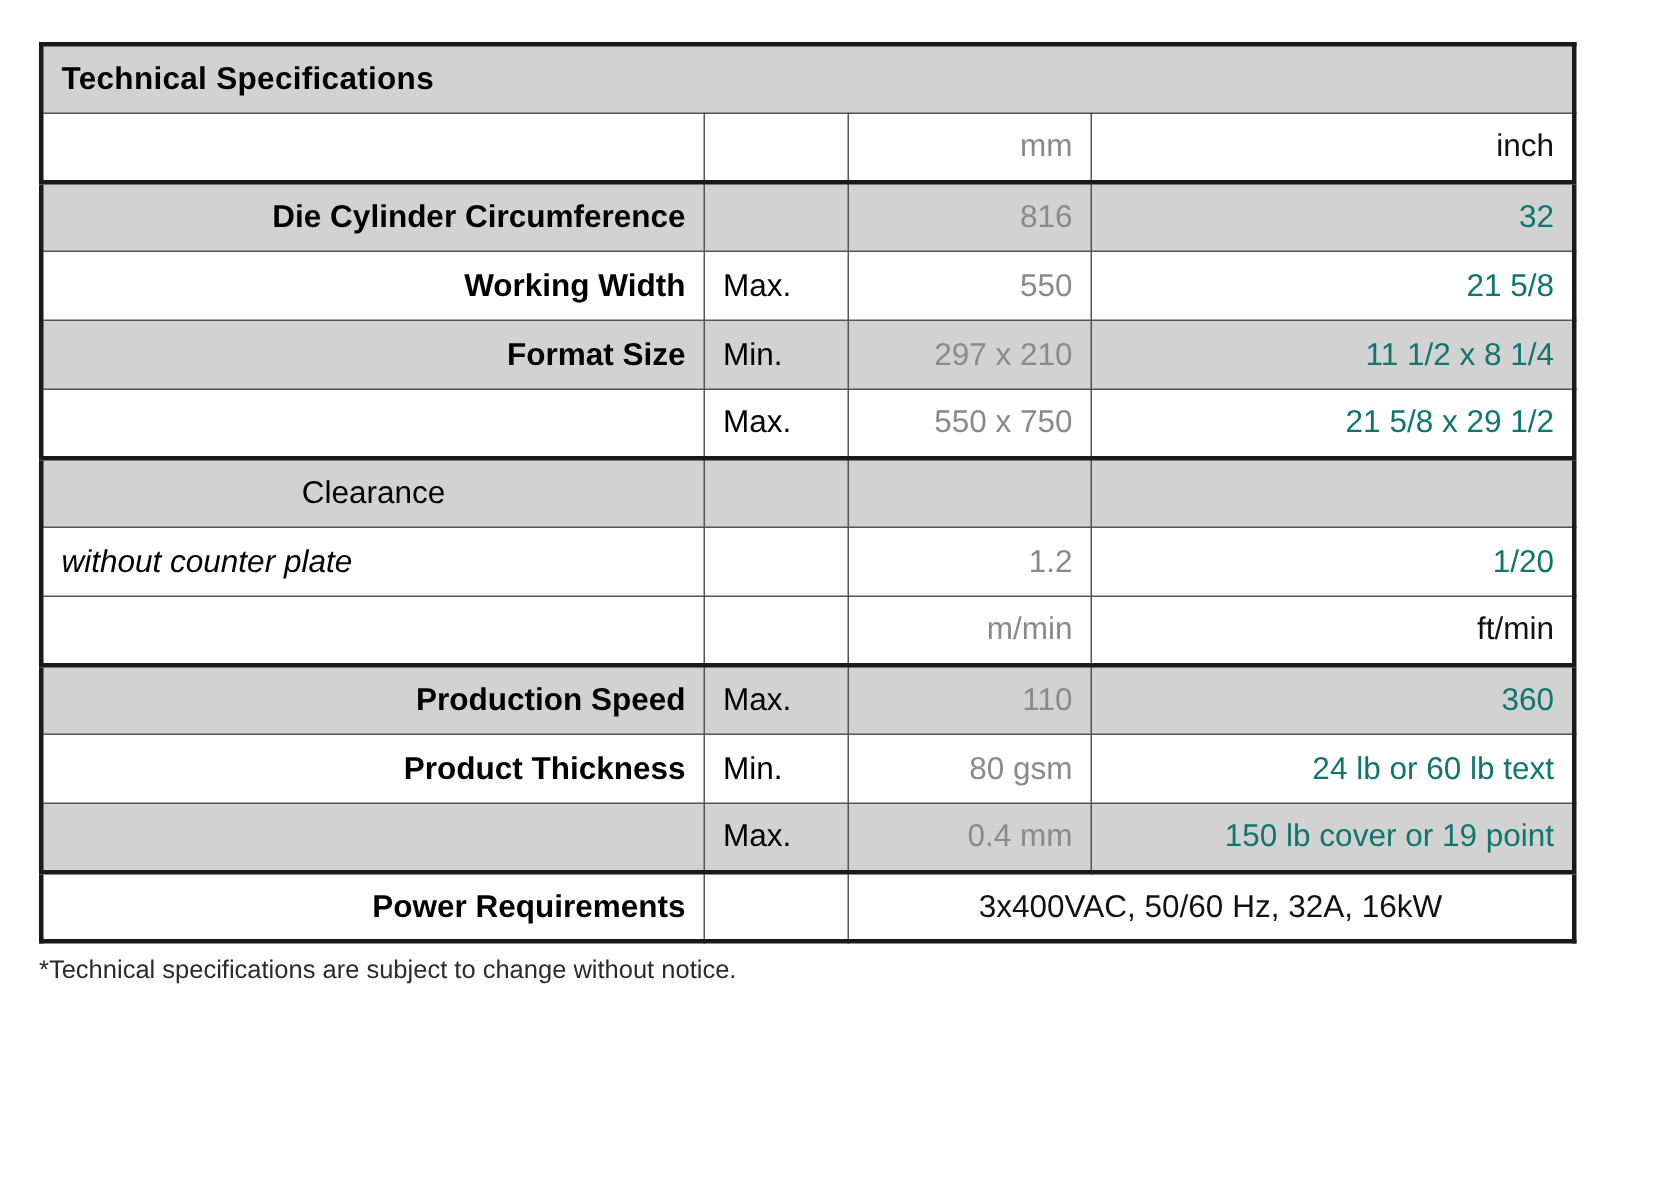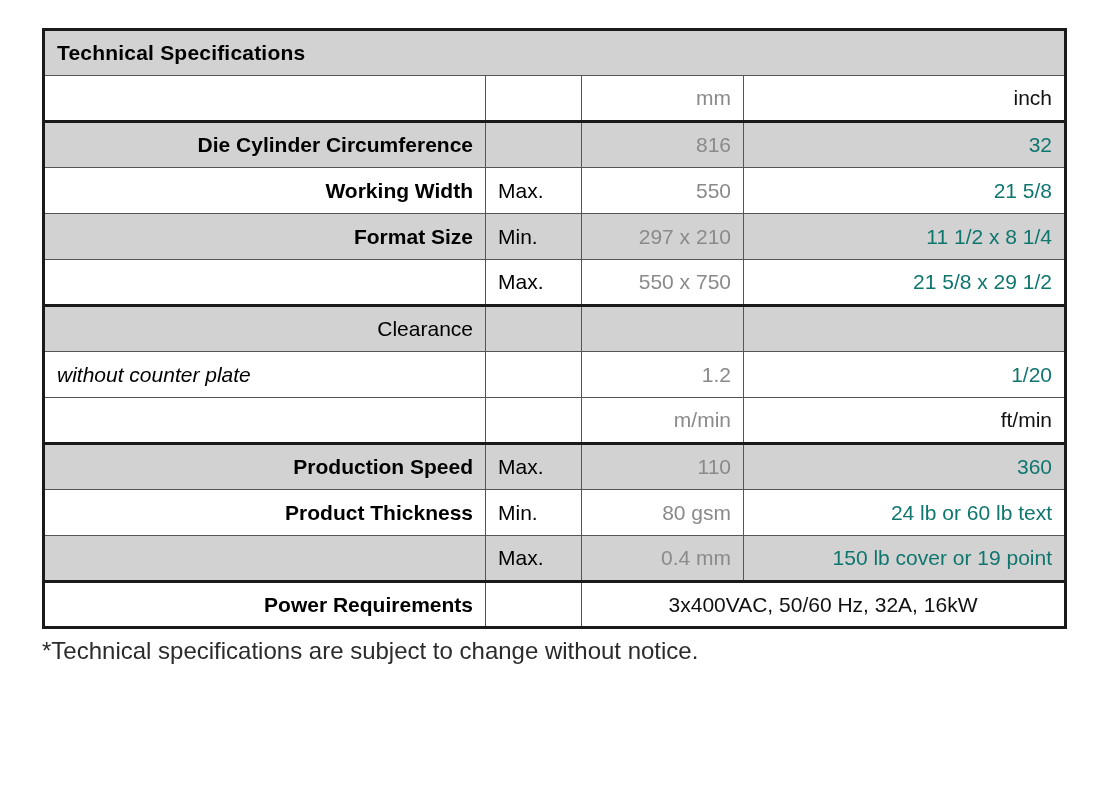--- a/index.html
+++ b/index.html
@@ -12,21 +12,21 @@
     height: 788px;
     font-family: "Liberation Sans", sans-serif;
     color: #000000;
     overflow: hidden;
   }
   .page {
     position: relative;
     width: 1108px;
     height: 632px;
     box-sizing: border-box;
-    padding: 28px 40px 0 42px;
+    padding: 28px 40px 0 26px;
   }
   table.spec {
     border-collapse: collapse;
     width: 1022px;
     table-layout: fixed;
     border: 3px solid #1a1a1a;
     background: #ffffff;
   }
   table.spec td, table.spec th {
     border: 1px solid #555555;
@@ -53,21 +53,21 @@
   }
   .row-gray td { background: #d2d2d2; }
   .row-white td { background: #ffffff; }
 
   .lbl {
     font-weight: bold;
     text-align: right;
   }
   .lbl-plain {
     font-weight: normal;
-    text-align: right;
+    text-align: center;
   }
   .lbl-italic {
     font-style: italic;
     font-weight: normal;
     text-align: left;
   }
   .qual {
     text-align: left;
     font-weight: normal;
   }
@@ -89,21 +89,21 @@
   }
   .span-center {
     text-align: center;
     color: #111111;
   }
   .thick-top { border-top: 3px solid #1a1a1a; }
 
   .footnotes {
     margin-top: 7px;
     margin-left: 0px;
-    font-size: 24px;
+    font-size: 17px;
     line-height: 1.28;
     color: #2b2b2b;
   }
   .footnotes div { white-space: nowrap; }
 </style>
 </head>
 <body>
 
 <div class="page">
 

